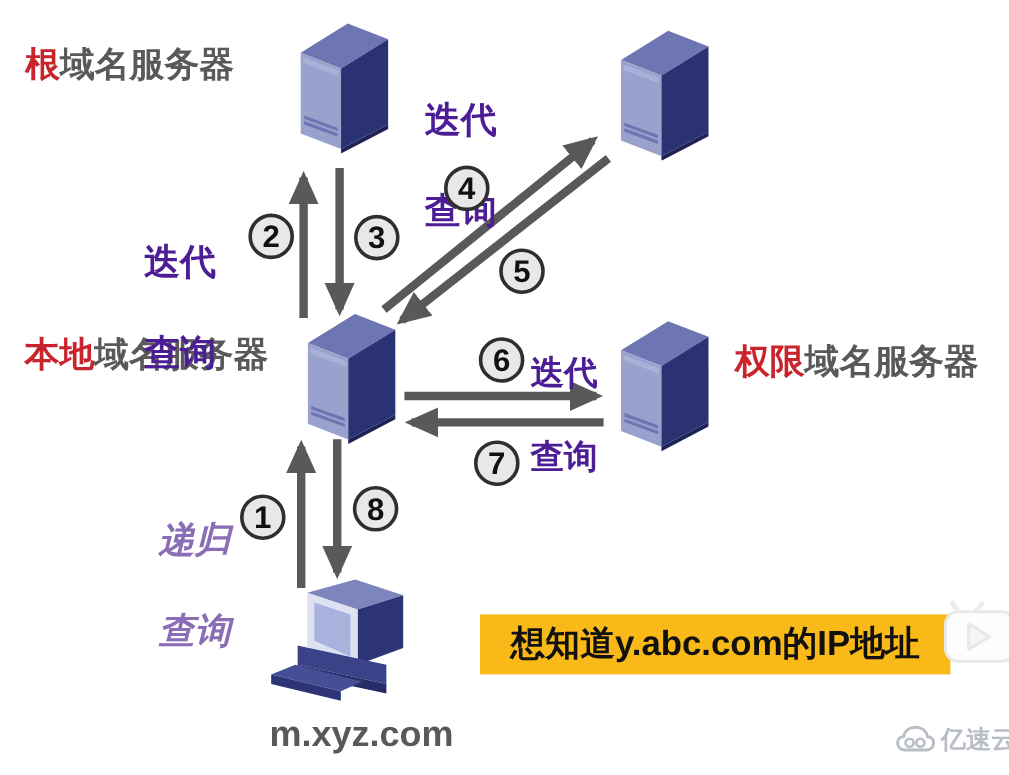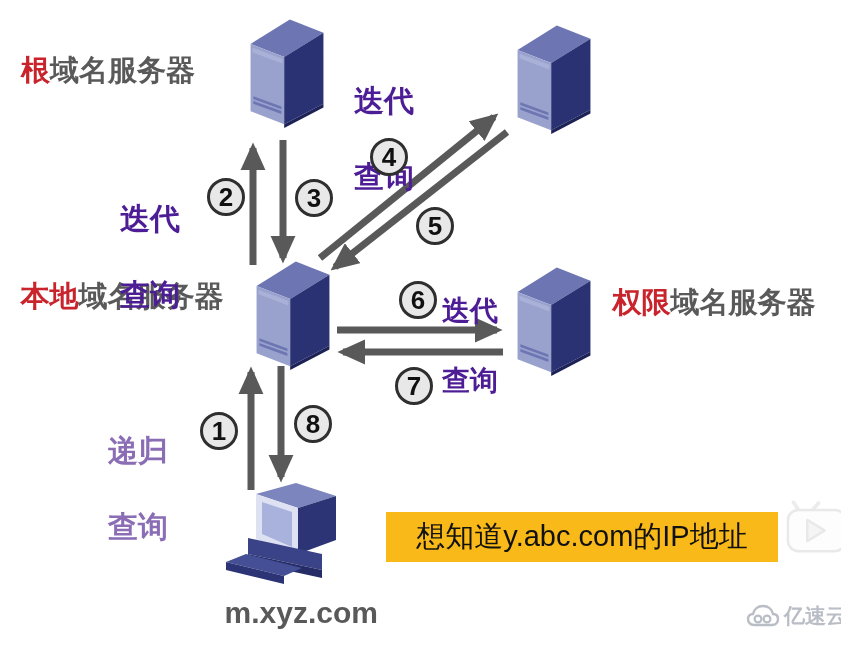--- a/index.html
+++ b/index.html
@@ -23,22 +23,22 @@
   .purple{color:#8a6db5;}
   
   .circle{
     position:absolute;width:38px;height:38px;border-radius:50%;
     background:#e8e8e8;border:3px solid #2f2f2f;box-sizing:border-box;
     display:flex;align-items:center;justify-content:center;
     font-weight:bold;font-size:26px;color:#111;
   }
   
   .note{
-    position:absolute;left:386px;top:512px;width:392px;height:50px;
-    background:#f9b918;color:#111;font-weight:normal;font-size:29px;
+    position:absolute;left:400px;top:512px;width:392px;height:50px;
+    background:#f9b918;color:#111;font-weight:bold;font-size:29px;
     display:flex;align-items:center;justify-content:center;white-space:nowrap;
   }
   
   .client-label{
     position:absolute;left:188px;top:596px;width:190px;text-align:right;
     font-weight:bold;font-size:30px;color:#595959;
   }
   
   .watermark{
     position:absolute;left:746px;top:602px;display:flex;align-items:center;gap:4px;
@@ -105,21 +105,21 @@
   <svg class="abs" style="left:249px;top:256px" width="88" height="114">
       <use href="#sym-server"></use>
     </svg>
   <svg class="abs" style="left:510px;top:262px" width="88" height="114">
       <use href="#sym-server"></use>
     </svg>
   <svg class="abs" style="left:222px;top:478px" width="136" height="120">
       <use href="#sym-computer"></use>
     </svg>
 
-  <div class="srv-label" style="left:8px;top:52px;width:200px;text-align:center;">
+  <div class="srv-label" style="left:8px;top:36px;width:200px;text-align:center;">
     <span class="hl">根</span><span>域名服务器</span>
   </div>
 
   <div class="srv-label" style="left:596px;top:40px;width:236px;">
   </div>
 
   <div class="srv-label" style="left:6px;top:278px;width:232px;">
     <div><span class="hl">本地</span><span>域名服务器</span></div>
   </div>
 
@@ -134,21 +134,21 @@
     <div>查询</div>
   </div>
   <div class="qlabel teal" style="left:110px;top:162px;width:80px;">
     <div>迭代</div>
     <div>查询</div>
   </div>
   <div class="qlabel teal" style="left:435px;top:258px;width:70px;font-size:28px;line-height:35px;">
     <div>迭代</div>
     <div>查询</div>
   </div>
-  <div class="qlabel purple" style="left:96px;top:394px;width:84px;">
+  <div class="qlabel purple" style="left:120px;top:394px;width:84px;font-style:italic;">
     <div>递归</div>
     <div>查询</div>
   </div>
 
   <div class="circle" style="left:200px;top:412px;">1</div>
   <div class="circle" style="left:207px;top:178px;">2</div>
   <div class="circle" style="left:295px;top:179px;">3</div>
   <div class="circle" style="left:370px;top:138px;">4</div>
   <div class="circle" style="left:416px;top:207px;">5</div>
   <div class="circle" style="left:399px;top:281px;">6</div>

